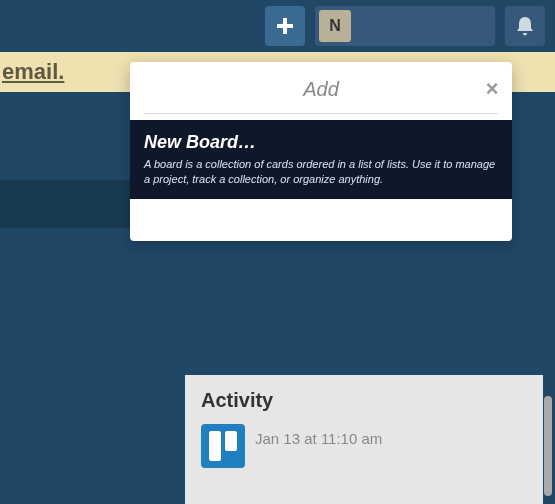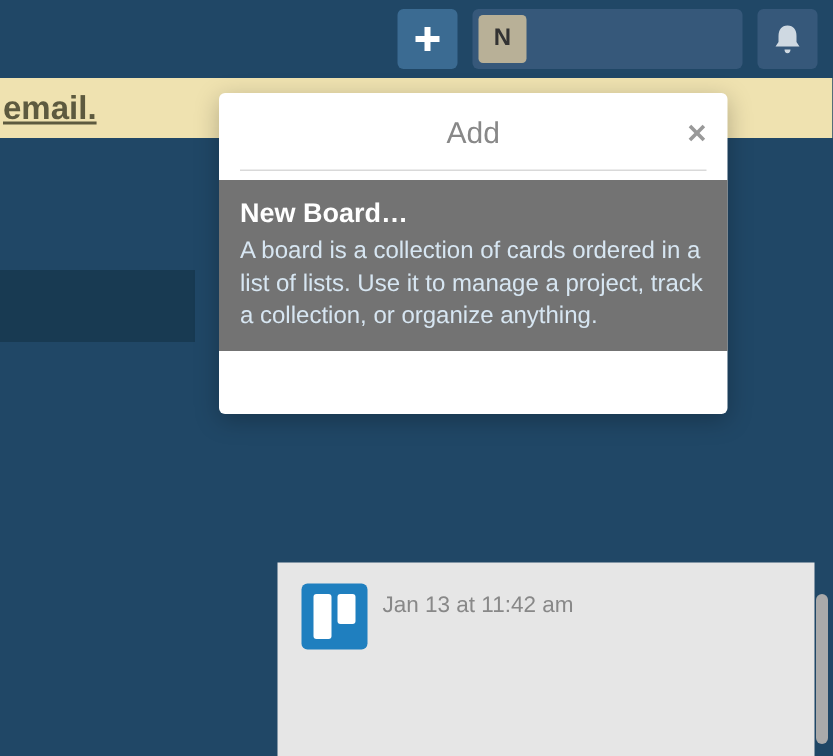--- a/index.html
+++ b/index.html
@@ -72,27 +72,28 @@
   position:absolute;
   top:180px;
   left:0;
   width:130px;
   height:48px;
   background:#183a52;
 }
 .popover {
   position:absolute;
   top:62px;
-  left:146px;
-  width:339px;
+  left:130px;
+  width:382px;
   background:#fff;
   border-radius:4px;
   box-shadow:0 4px 16px rgba(0,0,0,0.25);
   padding: 10px 14px 18px 14px;
   z-index:10;
+  font-style:italic;
 }
 .popover-header {
   display:flex;
   align-items:center;
   justify-content:center;
   position:relative;
   padding: 6px 0 12px 0;
   border-bottom:1px solid #d9d9d9;
   margin-bottom:6px;
 }
@@ -108,33 +109,33 @@
   color:#999;
   font-size:22px;
   font-weight:700;
   cursor:pointer;
 }
 .menu-item {
   padding:12px 14px;
   margin: 0 -14px;
 }
 .menu-item.selected {
-  background:#737373;
+  background:#0f172a;
   color:#fff;
 }
 .menu-item-title {
   font-weight:700;
   font-size:18px;
   margin-bottom:4px;
 }
 .menu-item.selected .menu-item-title { color:#fff; }
 .menu-item .menu-item-title { color:#333; }
 .menu-item.normal .menu-item-title { color:#333; }
 .menu-item-desc {
-  font-size:16px;
+  font-size:11px;
   line-height:1.35;
 }
 .menu-item.selected .menu-item-desc { color:#d7e6f2; }
 .menu-item.normal .menu-item-desc { color:#8a8a8a; }
 .content-panel {
   position:absolute;
   top:375px;
   left:185px;
   right:12px;
   background:#e6e6e6;
@@ -233,24 +234,25 @@
   </div>
   <div class="menu-item selected">
     <div class="menu-item-title">New Board…</div>
     <div class="menu-item-desc">A board is a collection of cards ordered in a list of lists. Use it to manage a project, track a collection, or organize anything.</div>
   </div>
   <div class="menu-item normal">
   </div>
 </div>
 
 <div class="content-panel">
+  <div class="activity-title">Activity</div>
   <div class="activity-row">
     <div class="trello-icon">
       <div class="trello-bar1"></div>
       <div class="trello-bar2"></div>
     </div>
     <div>
-      <div class="activity-time">Jan 13 at 11:42 am</div>
+      <div class="activity-time">Jan 13 at 11:10 am</div>
     </div>
   </div>
 </div>
 
 <div class="scrollbar"></div>
 
 </body></html>

